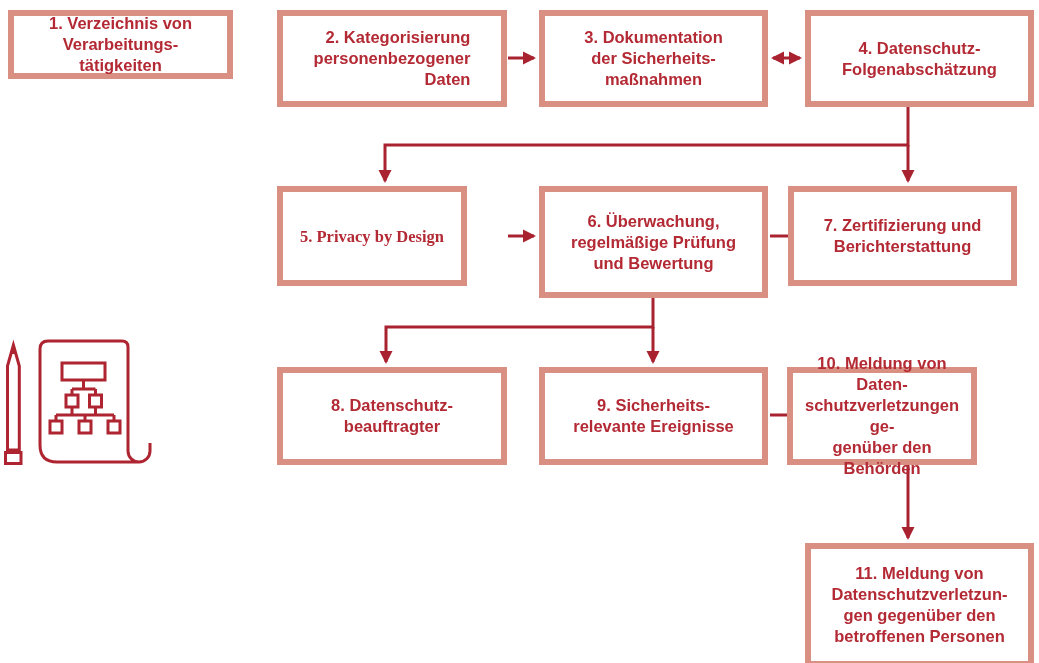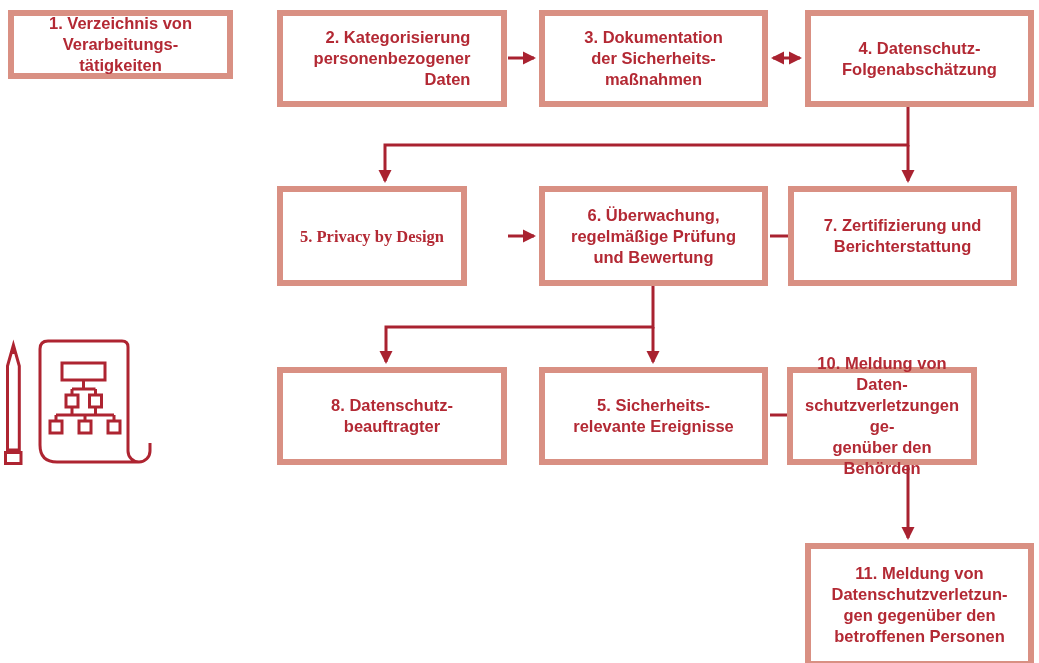--- a/index.html
+++ b/index.html
@@ -43,21 +43,21 @@
     color: var(--box-text, #B32934);
     font-weight: 700;
     font-size: 16.5px;
     line-height: 21px;
   }
   .b1  { left: 8px;   top: 10px;  width: 225px; height: 69px; }
   .b2  { left: 277px; top: 10px;  width: 230px; height: 97px; text-align: right; }
   .b3  { left: 539px; top: 10px;  width: 229px; height: 97px; }
   .b4  { left: 805px; top: 10px;  width: 229px; height: 97px; }
   .b5  { left: 277px; top: 186px; width: 190px; height: 100px; font-family: Liberation Serif, serif; }
-  .b6  { left: 539px; top: 186px; width: 229px; height: 100px; }
+  .b6  { left: 539px; top: 186px; width: 229px; height: 112px; }
   .b7  { left: 788px; top: 186px; width: 229px; height: 100px; }
   .b8  { left: 277px; top: 367px; width: 230px; height: 98px; }
   .b9  { left: 539px; top: 367px; width: 229px; height: 98px; }
   .b10 { left: 787px; top: 367px; width: 190px; height: 98px; }
   .b11 { left: 805px; top: 543px; width: 229px; height: 124px; }
 </style>
 </head>
 <body>
 
 <div class="canvas">
@@ -130,21 +130,21 @@
     </div>
   <div class="box b7">
       <span>7. Zertifizierung und
 Berichterstattung</span>
     </div>
   <div class="box b8">
       <span>8. Datenschutz-
 beauftragter</span>
     </div>
   <div class="box b9">
-      <span>5. Sicherheits-
+      <span>9. Sicherheits-
 relevante Ereignisse</span>
     </div>
   <div class="box b10">
       <span>10. Meldung von Daten-
 schutzverletzungen ge-
 genüber den Behörden</span>
     </div>
   <div class="box b11">
       <span>11. Meldung von
 Datenschutzverletzun-

